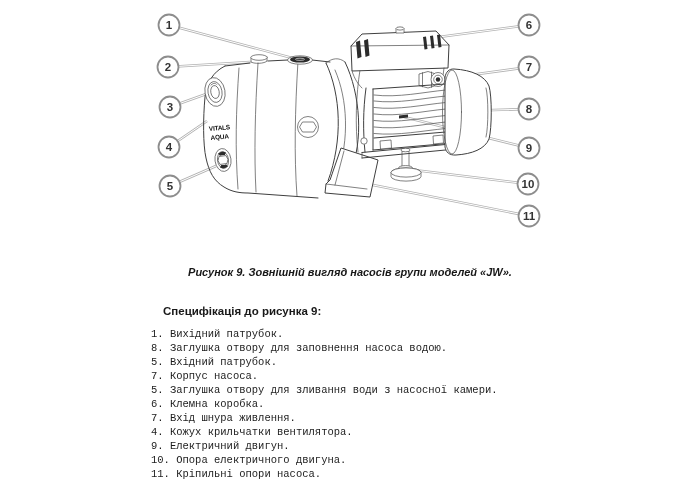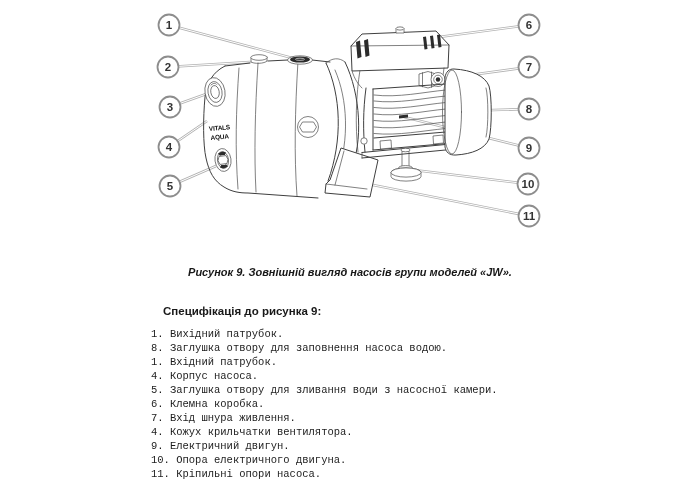--- a/index.html
+++ b/index.html
@@ -227,22 +227,22 @@
         </g>
     </svg>
   </div>
 
   <div class="caption">Рисунок 9. Зовнішній вигляд насосів групи моделей «JW».</div>
 
   <div class="spec">
     <div class="spec-heading">Специфікація до рисунка 9:</div>
     <div class="spec-item">1. Вихідний патрубок.</div>
     <div class="spec-item">8. Заглушка отвору для заповнення насоса водою.</div>
-    <div class="spec-item">1. Вхідний патрубок.</div>
-    <div class="spec-item">4. Корпус насоса.</div>
+    <div class="spec-item">5. Вхідний патрубок.</div>
+    <div class="spec-item">7. Корпус насоса.</div>
     <div class="spec-item">5. Заглушка отвору для зливання води з насосної камери.</div>
     <div class="spec-item">6. Клемна коробка.</div>
     <div class="spec-item">7. Вхід шнура живлення.</div>
     <div class="spec-item">4. Кожух крильчатки вентилятора.</div>
     <div class="spec-item">9. Електричний двигун.</div>
     <div class="spec-item">10. Опора електричного двигуна.</div>
     <div class="spec-item">11. Кріпильні опори насоса.</div>
   </div>
 
 </div>

